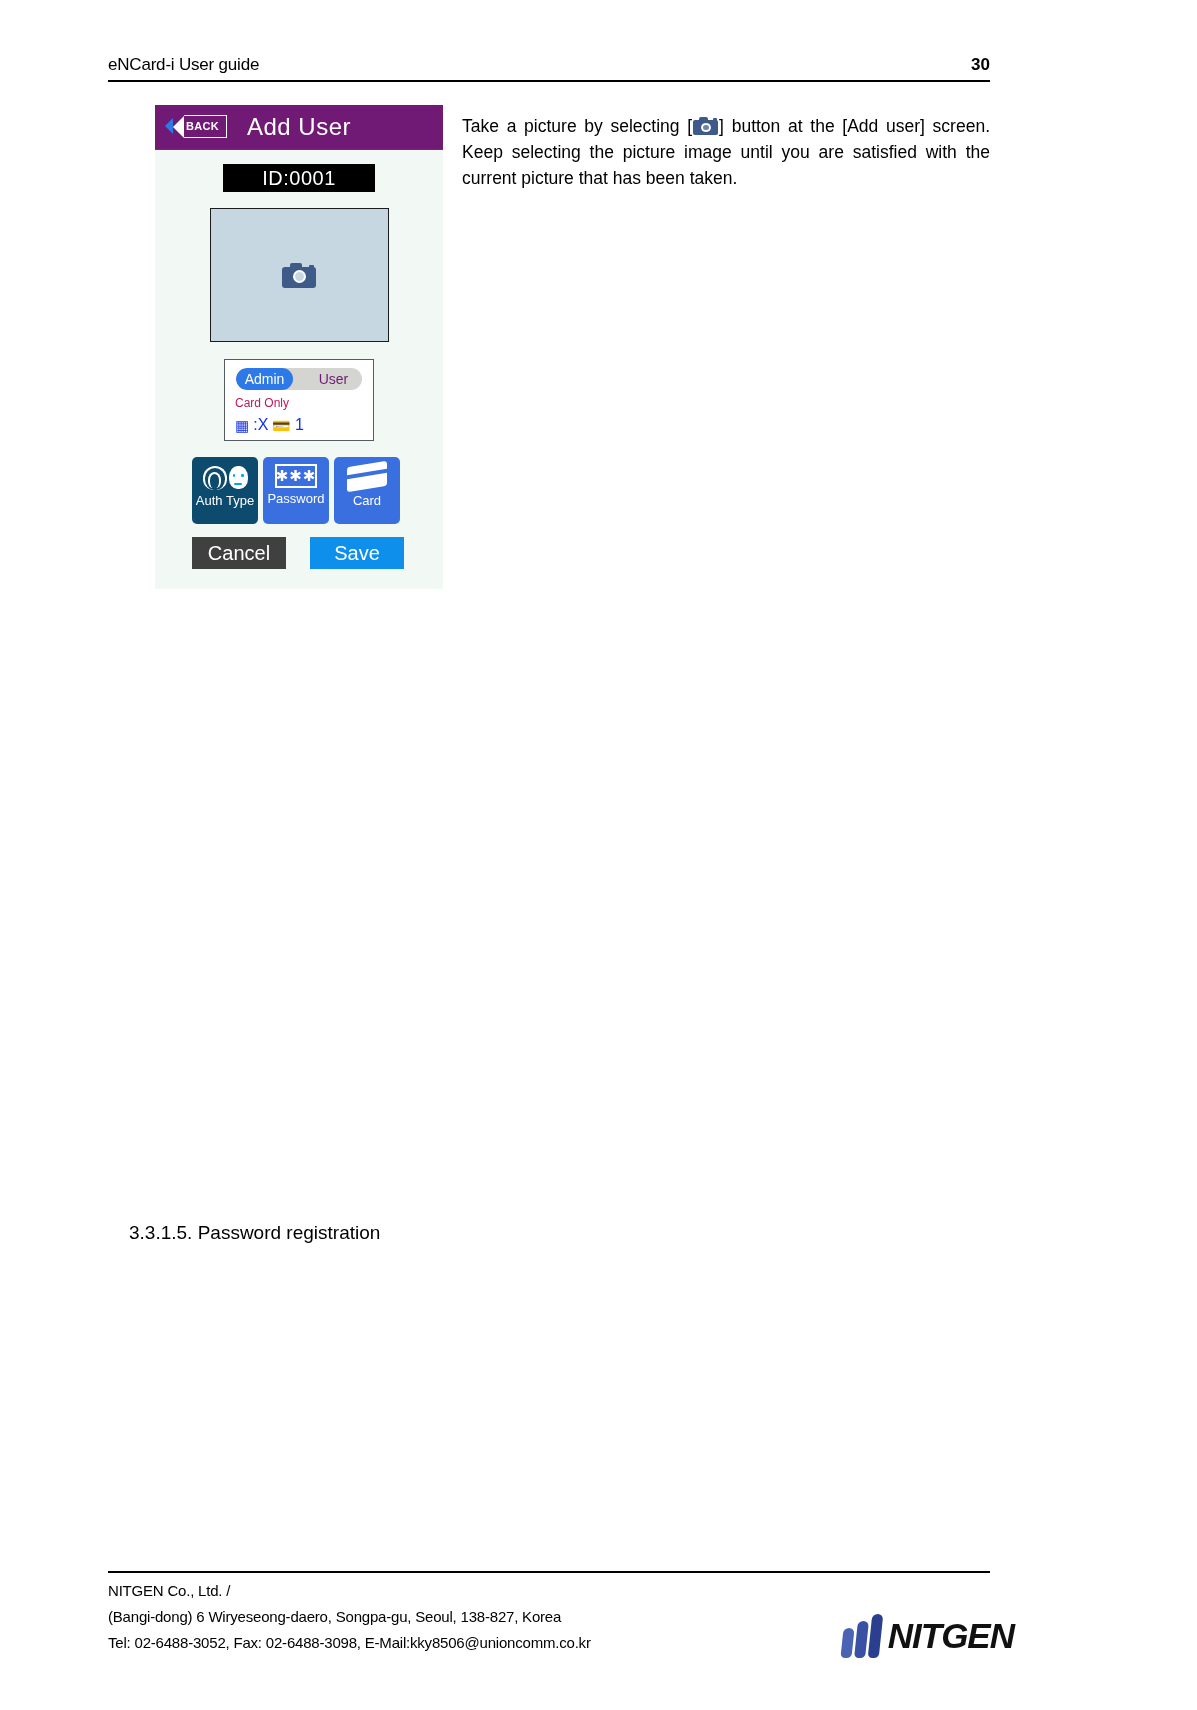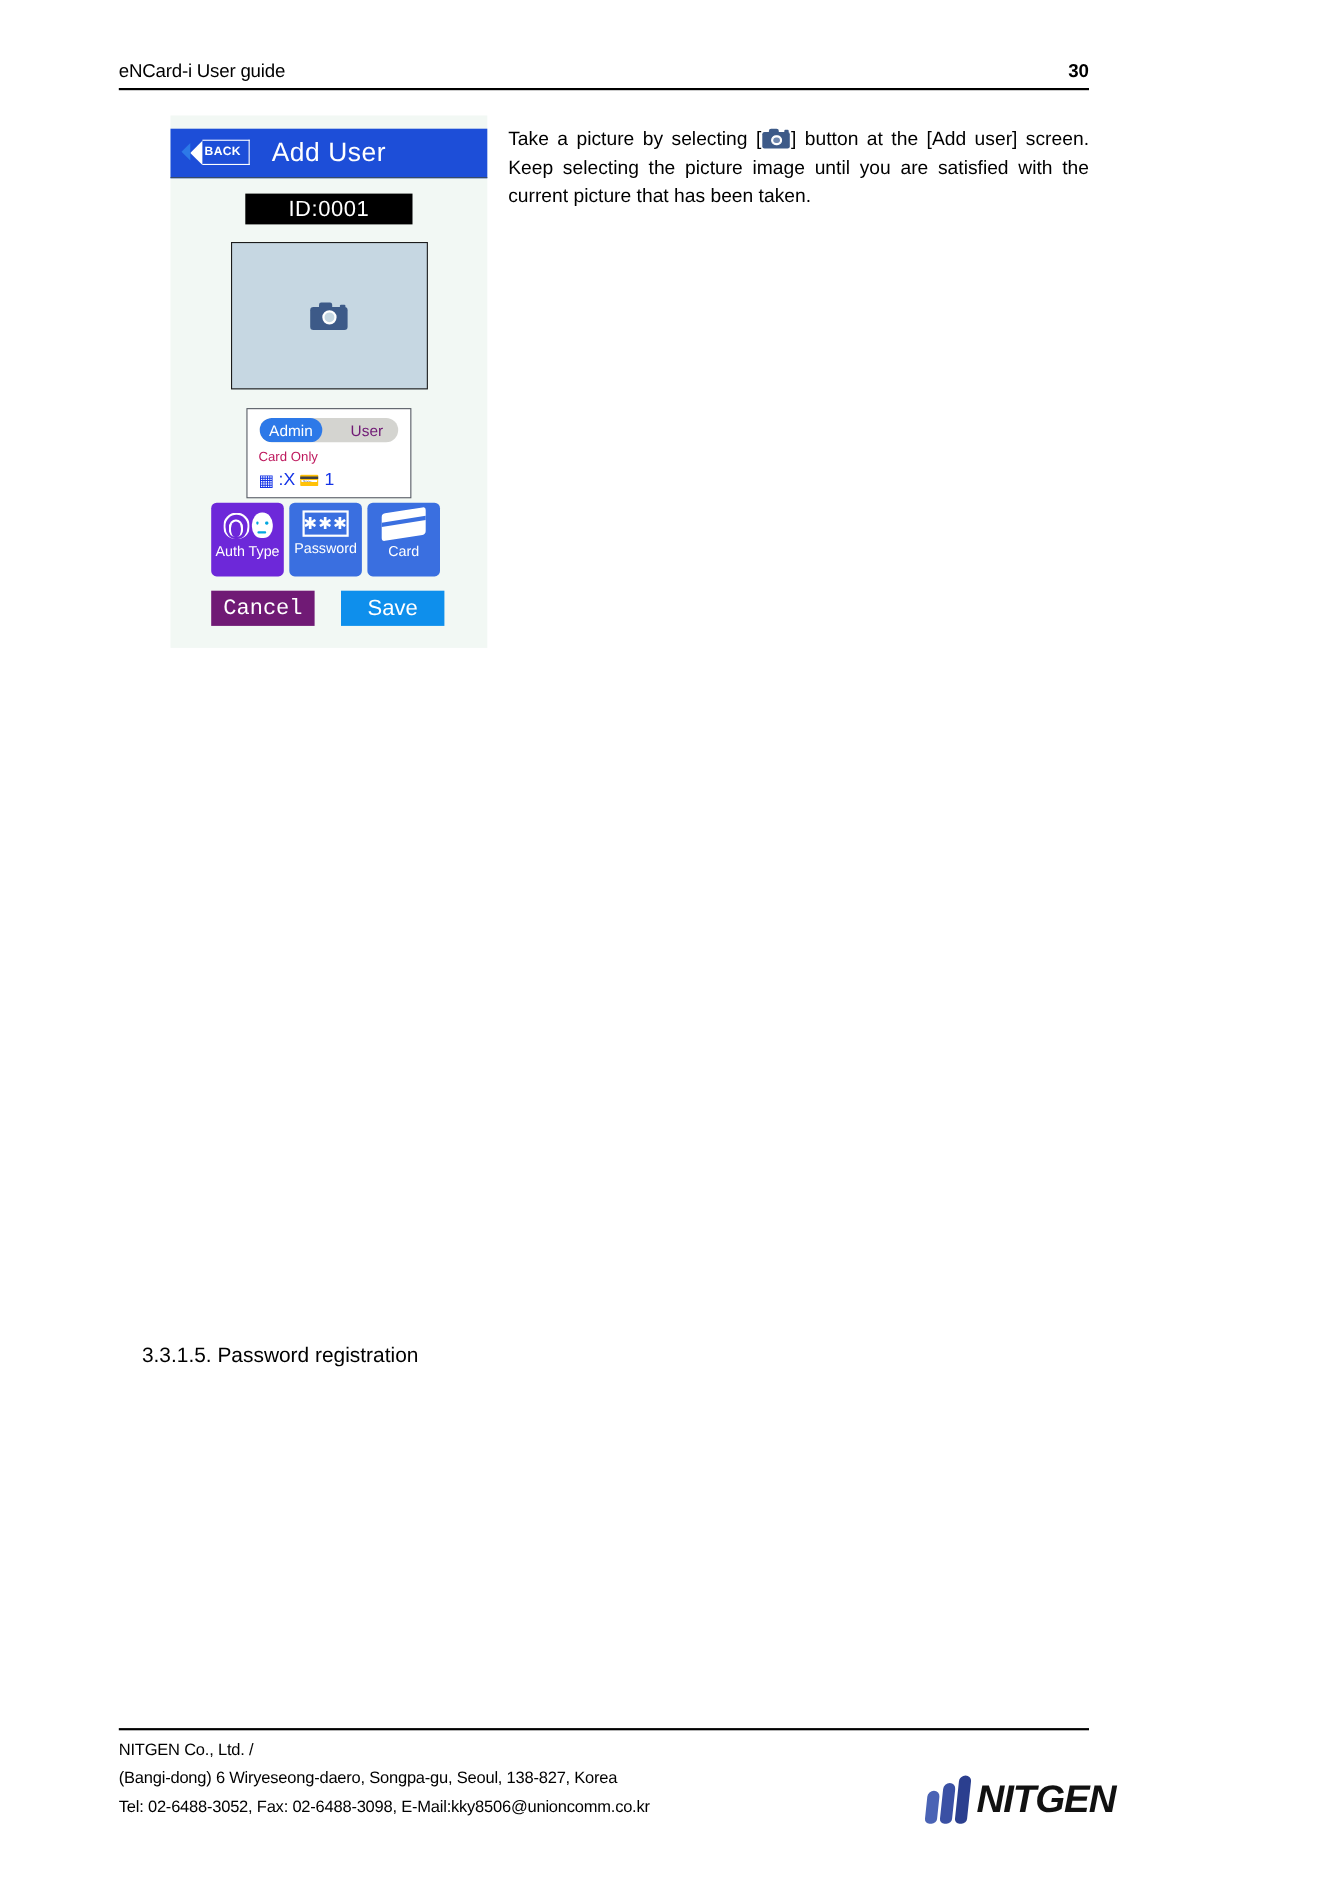--- a/index.html
+++ b/index.html
@@ -43,27 +43,26 @@
     position: absolute;
     left: 155px;
     top: 105px;
     width: 288px;
     height: 484px;
     background: #f2f8f4;
     box-sizing: border-box;
   }
   .device-topbar {
     height: 44px;
-    background: #1d4ed8;
+    background: #701a75;
     position: relative;
     display: flex;
     align-items: center;
     justify-content: center;
     border-bottom: 1px solid #3b4b5c;
-    margin-top: 12px;
   }
   .back-btn {
     position: absolute;
     left: 18px;
     top: 10px;
     height: 23px;
     display: flex;
     align-items: center;
   }
   .back-btn .arrow {
@@ -225,21 +224,21 @@
     border-radius: 5px;
     color: #ffffff;
     display: flex;
     flex-direction: column;
     align-items: center;
     justify-content: flex-start;
     padding-top: 7px;
     box-sizing: border-box;
     overflow: hidden;
   }
-  .auth-btn.cyan { background: #6d28d9; }
+  .auth-btn.cyan { background: #0c4a6e; }
   .auth-btn.blue { background: #3a6fe0; }
   .auth-btn .lbl {
     font-size: 13px;
     line-height: 15px;
     text-align: center;
   }
   .icon-auth {
     display: flex;
     align-items: center;
     gap: 2px;
@@ -305,21 +304,21 @@
   }
   .act-btn {
     width: 94px;
     height: 32px;
     display: flex;
     align-items: center;
     justify-content: center;
     color: #ffffff;
     font-size: 20px;
   }
-  .act-btn.cancel { background: #701a75; font-family: Liberation Mono, monospace; }
+  .act-btn.cancel { background: #404040; }
   .act-btn.save { background: #0e8fec; }
 
   
   .body-text {
     position: absolute;
     left: 462px;
     top: 113px;
     width: 528px;
     font-size: 17.5px;
     line-height: 26px;

